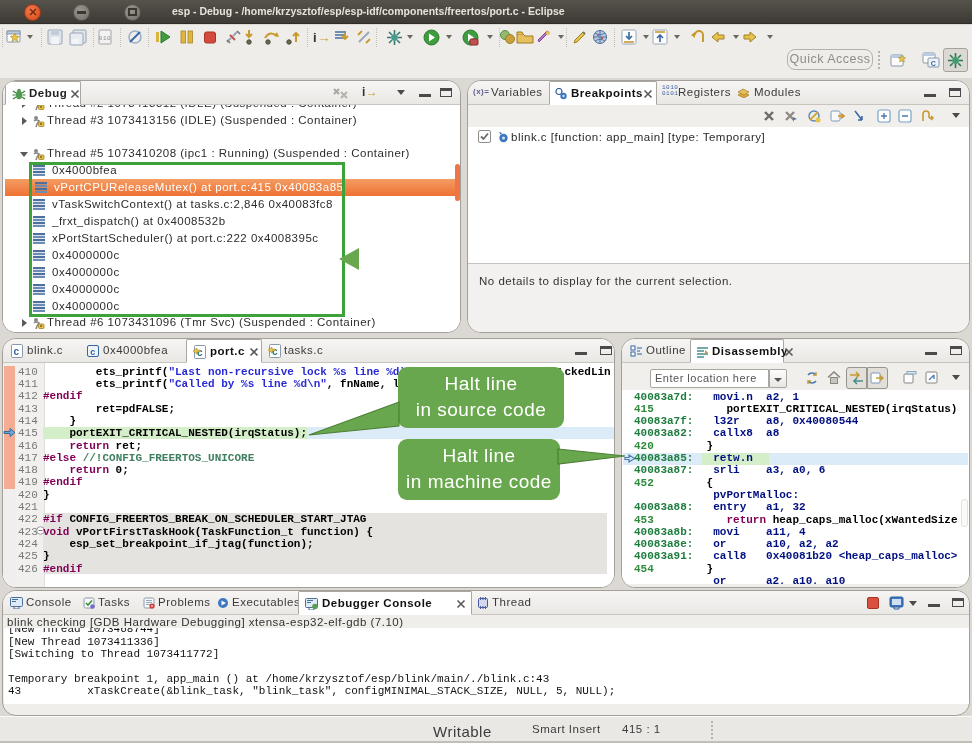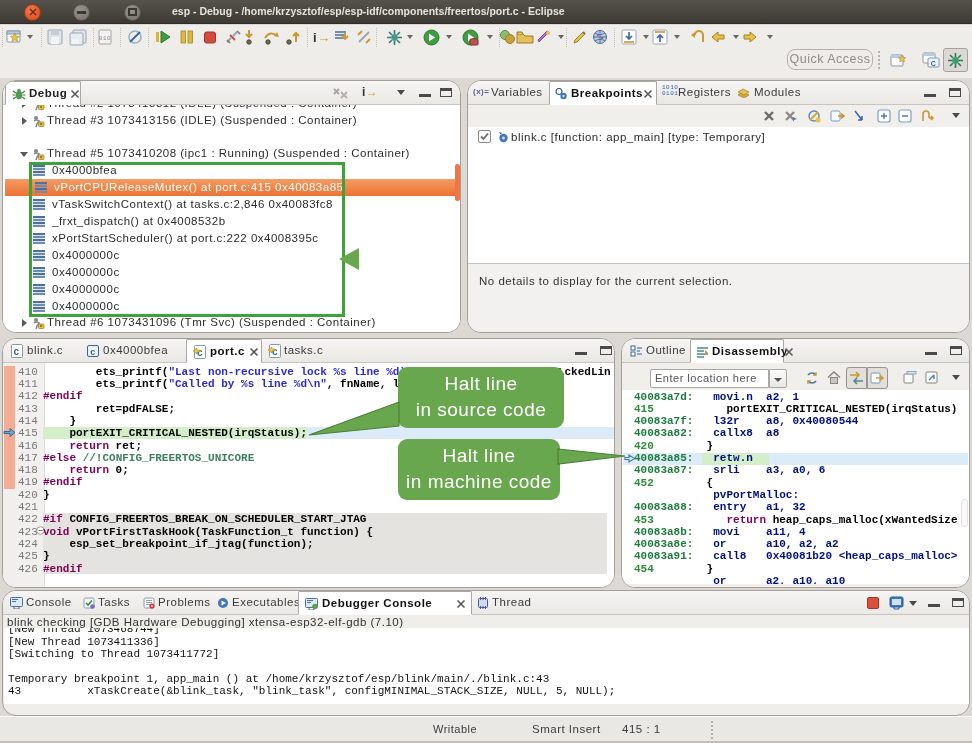--- a/index.html
+++ b/index.html
@@ -706,18 +706,18 @@
   </svg>
 <div class="callout" style="left:398px;top:439px;width:162px;height:61px">
   <div style="margin-top:4px">Halt line</div>
   <div>in machine code</div>
 </div>
 <svg class="abs" style="left:556px;top:444px;z-index:40" width="71" height="24" viewBox="0 0 71 24">
     <polygon points="2,5 69,12 2,20" fill="#69a74e" stroke="#4b7f33" stroke-width="1.2"></polygon>
   </svg>
 
 <div id="statusbar" style="position:absolute;left:0;top:716px;width:972px;height:27px;background:#eae8e4;border-top:1px solid #fbfaf9">
-  <div class="abs" style="left:433px;top:6px;font-size:11px;color:#3c3c3c">Writable</div>
+  <div class="abs" style="left:433px;top:6px;font-size:15px;color:#3c3c3c">Writable</div>
   <div class="abs" style="left:532px;top:6px;font-size:11.5px;color:#3c3c3c">Smart Insert</div>
   <div class="abs" style="left:622px;top:6px;font-size:11.5px;color:#3c3c3c">415 : 1</div>
   <div class="abs" style="left:711px;top:4px;height:18px;border-left:2px dotted #b5b1ab"></div>
   <div class="abs" style="left:0;top:24px;width:972px;height:3px;background:#c2beb8"></div>
 </div>
 
 </body></html>

